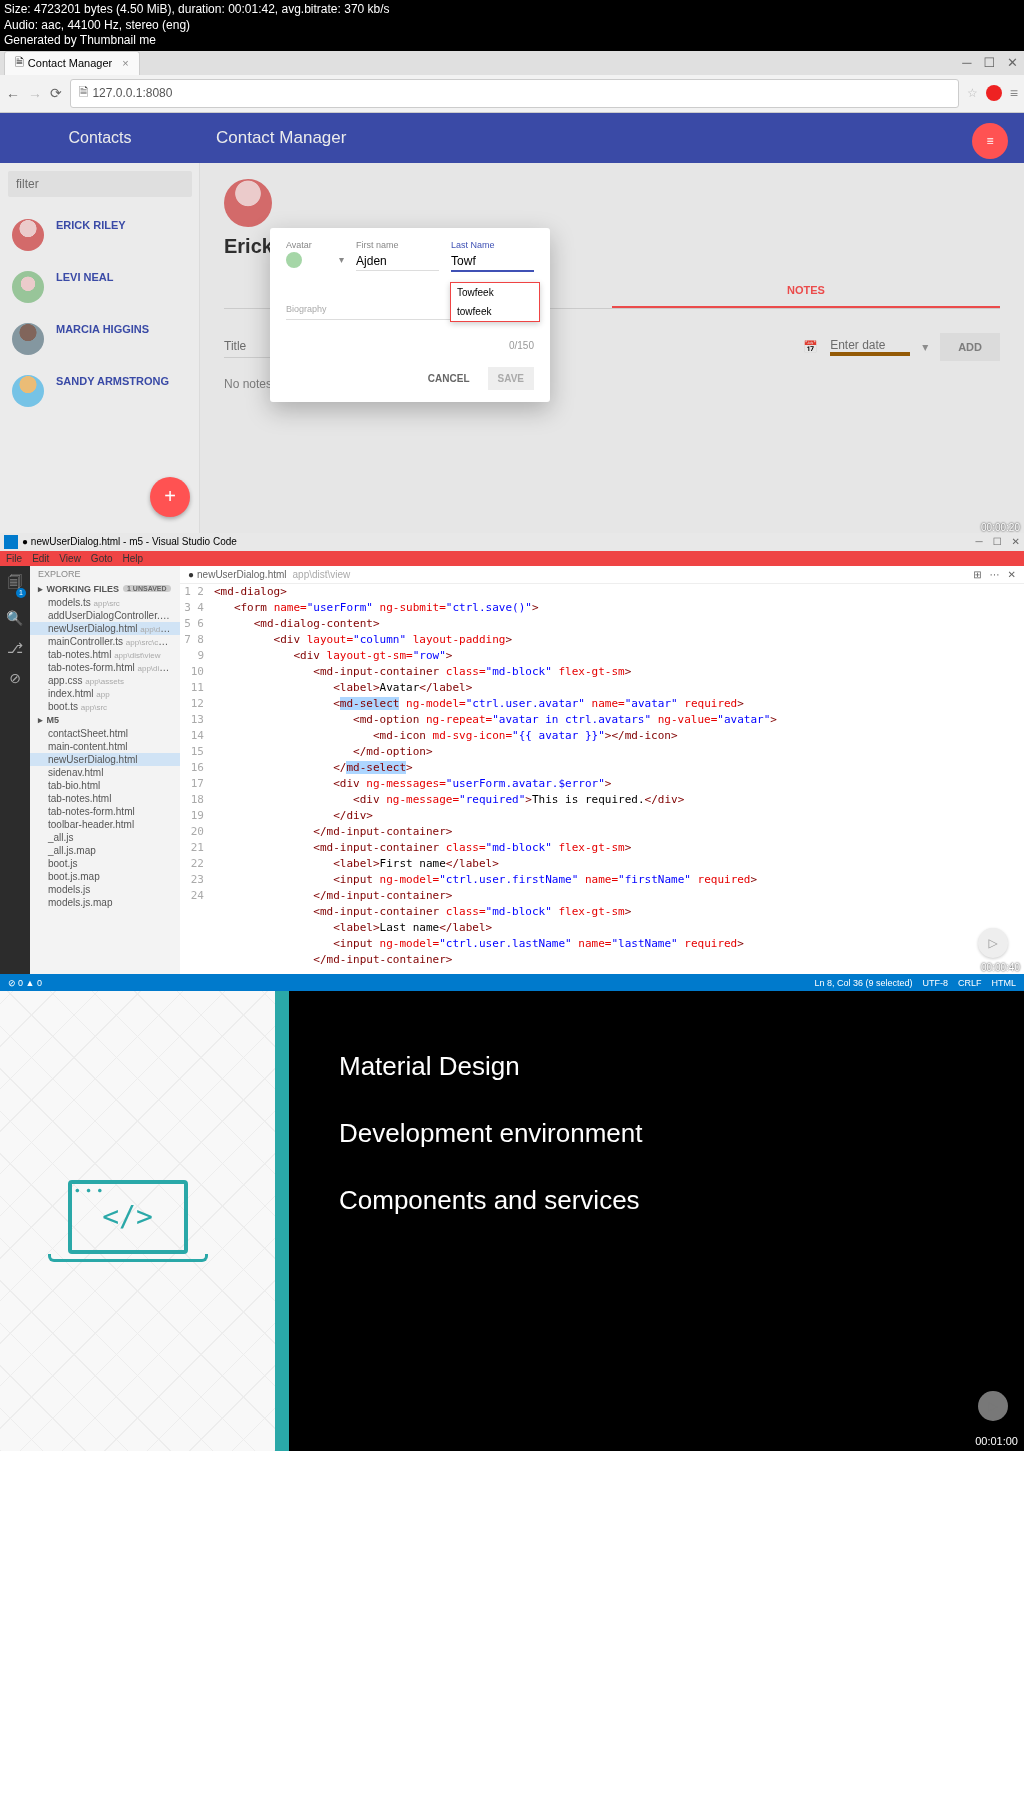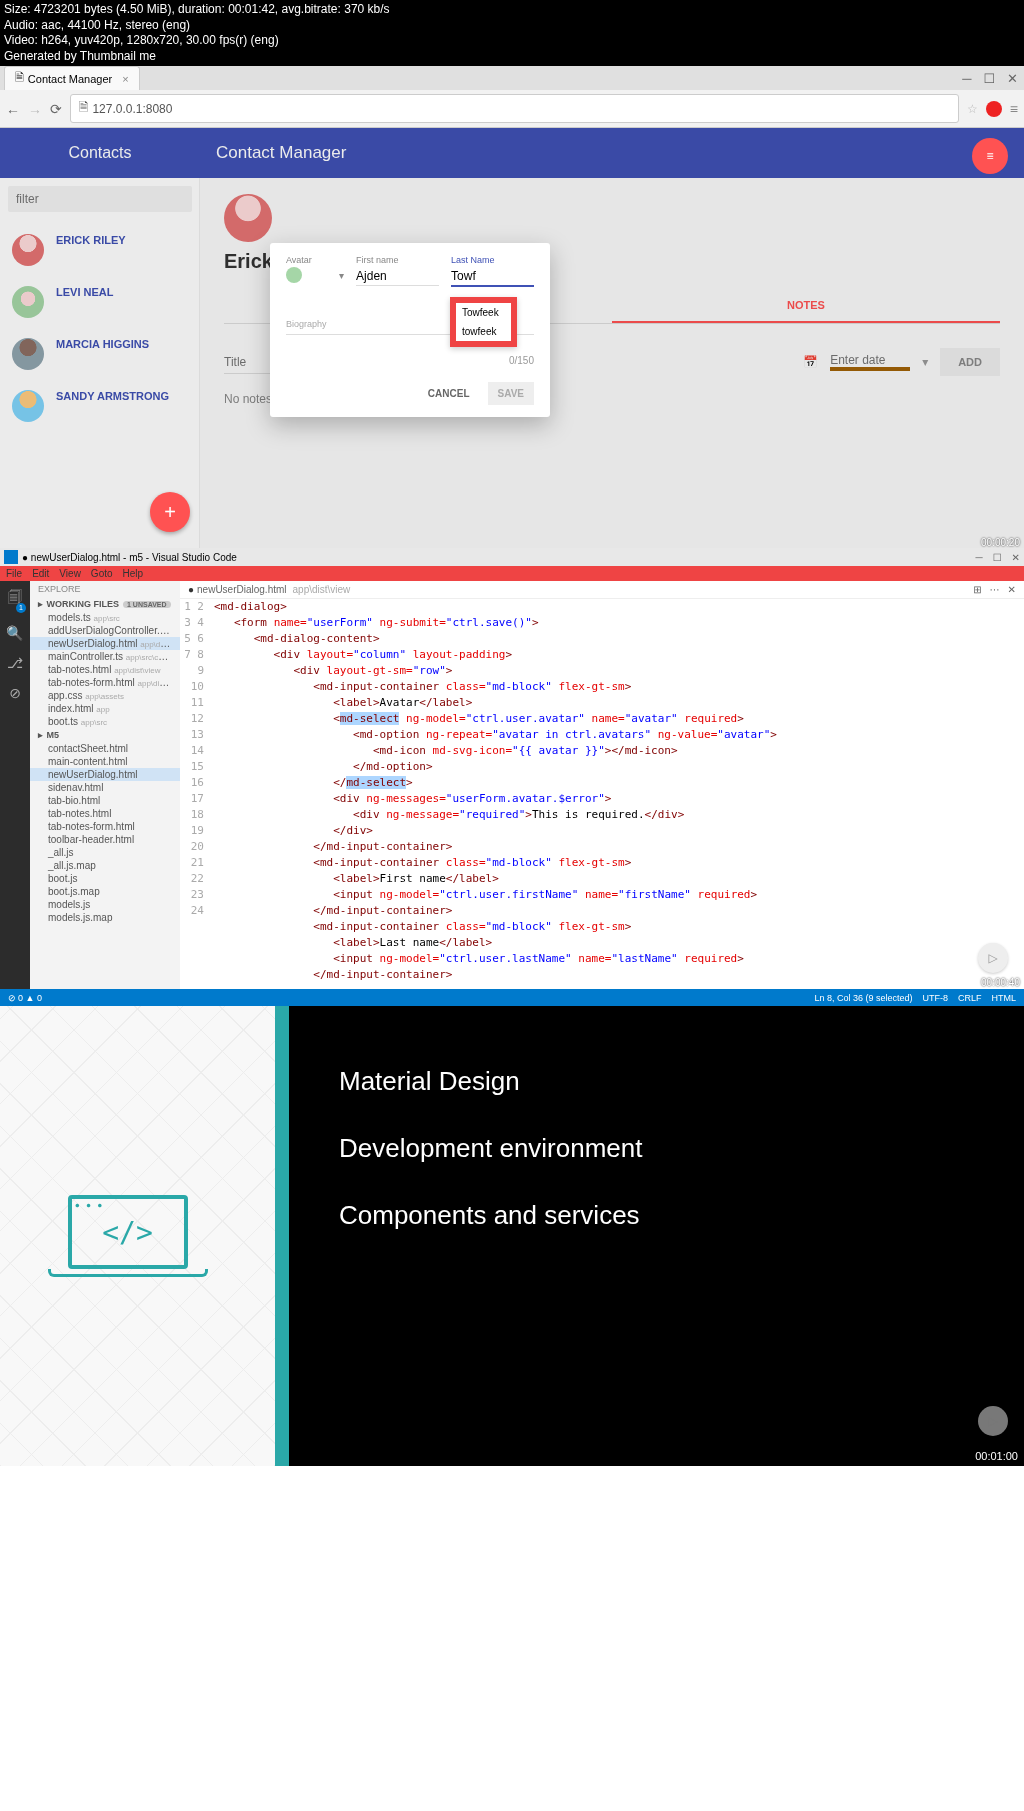--- a/index.html
+++ b/index.html
@@ -47,21 +47,21 @@
 .dialog{position:absolute;left:270px;top:115px;width:280px;background:#fff;border-radius:3px;box-shadow:0 8px 24px rgba(0,0,0,0.25);z-index:20;padding:12px 16px}
 .dialog-row{display:flex;gap:12px;margin-bottom:4px}
 .dcol{flex:1}
 .dlabel{font-size:9px;color:#888;margin-bottom:2px}
 .dlabel.blue{color:#3f51b5}
 .dselect{display:flex;align-items:center;gap:6px}
 .dselect .mini{width:16px;height:16px;background:#a5d6a7;border-radius:50%}
 .dselect .arrow{color:#888;font-size:10px}
 .dinput{border:none;border-bottom:1px solid #ddd;width:100%;font-size:12px;padding:2px 0}
 .dinput.focus{border-bottom:2px solid #3f51b5}
-.autocomplete{position:absolute;top:54px;left:180px;width:67px;background:#fff;border:6px solid #ef4444;box-shadow:0 2px 6px rgba(0,0,0,0.2);font-size:10px}
+.autocomplete{position:absolute;top:54px;left:180px;width:90px;background:#fff;border:1px solid #ef4444;box-shadow:0 2px 6px rgba(0,0,0,0.2);font-size:10px}
 .ac-item{padding:4px 6px}
 .bio{margin-top:32px}
 .bio .dlabel{color:#aaa}
 .biocount{text-align:right;font-size:10px;color:#999;margin-top:20px}
 .dactions{display:flex;justify-content:flex-end;gap:8px;margin-top:16px}
 .dbtn{border:none;background:none;padding:6px 10px;font-size:10px;font-weight:bold;color:#666}
 .dbtn.save{background:#eee;color:#aaa}
 .ts1{position:absolute;right:4px;bottom:0;color:#fff;font-size:10px;text-shadow:0 0 2px #000;z-index:30}
 
 
@@ -109,21 +109,20 @@
 .slide-right div{font-size:26px;margin-bottom:36px}
 .ts3{position:absolute;right:6px;bottom:4px;color:#fff;font-size:11px}
 .playfab2{position:absolute;right:16px;bottom:30px;width:30px;height:30px;border-radius:50%;background:rgba(200,200,200,0.6);display:flex;align-items:center;justify-content:center;color:#777}
 </style>
 </head>
 <body>
 
 <div class="videoinfo">
   <div>Size: 4723201 bytes (4.50 MiB), duration: 00:01:42, avg.bitrate: 370 kb/s</div>
   <div>Audio: aac, 44100 Hz, stereo (eng)</div>
-  <div>Video: h264, yuv420p, 1280x720, 30.00 fps(r) (eng)</div>
   <div>Generated by Thumbnail me</div>
 </div>
 
 <div class="browser-chrome">
   <div class="tabbar">
     <div class="tab">
       <span>🗎</span>
       <span>Contact Manager</span>
       <span class="x">×</span>
     </div>

